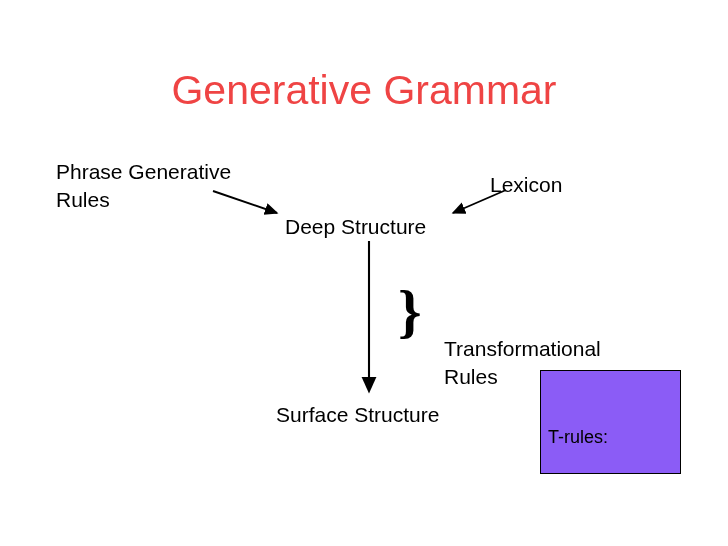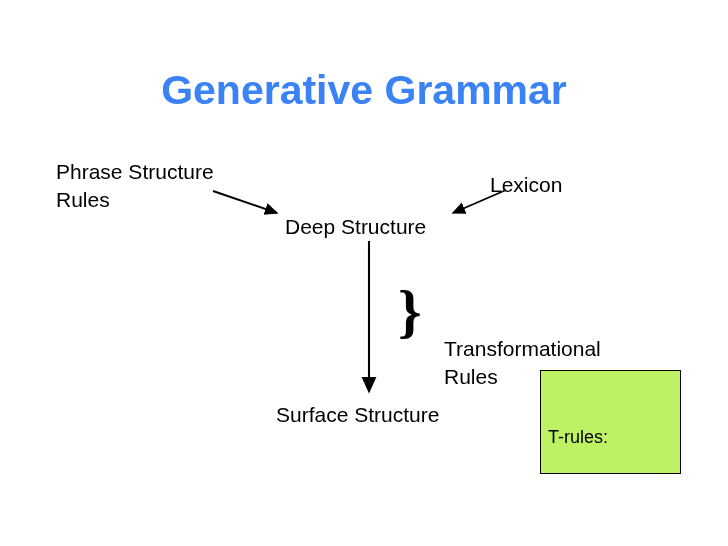--- a/index.html
+++ b/index.html
@@ -19,22 +19,22 @@
   .abs { position: absolute; }
 
   #slide-title {
     left: 0;
     top: 66px;
     width: 728px;
     text-align: center;
     font-size: 41px;
     line-height: 48px;
     letter-spacing: 0px;
-    font-weight: 700;
-    color: #3b82f6;
+    font-weight: 400;
+    color: #ef4444;
     white-space: nowrap;
   }
 
   .node-label {
     font-size: 21px;
     line-height: 28px;
     font-weight: 400;
     color: #000000;
     white-space: pre;
   }
@@ -55,21 +55,21 @@
     color: #000000;
   }
 
   #trules-box {
     left: 540px;
     top: 370px;
     width: 141px;
     height: 104px;
     border: 1.5px solid #000000;
     box-sizing: border-box;
-    background: #bef264;
+    background: #8b5cf6;
   }
   #trules-list {
     position: absolute;
     left: 7px;
     top: 4px;
     font-size: 18px;
     line-height: 25px;
     white-space: pre;
     color: #000000;
   }
@@ -101,21 +101,21 @@
       </marker>
     </defs>
 
     <line x1="213" y1="191" x2="277" y2="213" stroke="#000000" stroke-width="1.9" marker-end="url(#ah)"></line>
 
     <line x1="506" y1="190" x2="453" y2="213" stroke="#000000" stroke-width="1.9" marker-end="url(#ah)"></line>
 
     <line x1="369" y1="241" x2="369" y2="388" stroke="#000000" stroke-width="2.1" marker-end="url(#ahv)"></line>
   </svg>
 
-  <div class="abs node-label" id="psr-label">Phrase Structure
+  <div class="abs node-label" id="psr-label">Phrase Generative
 Rules</div>
 
   <div class="abs node-label" id="lexicon-label">Lexicon</div>
 
   <div class="abs node-label" id="surface-structure-label">Surface Structure</div>
 
   <div class="abs node-label" id="deep-structure-label">Deep Structure</div>
 
   <div class="abs" id="brace-glyph">}</div>
 

